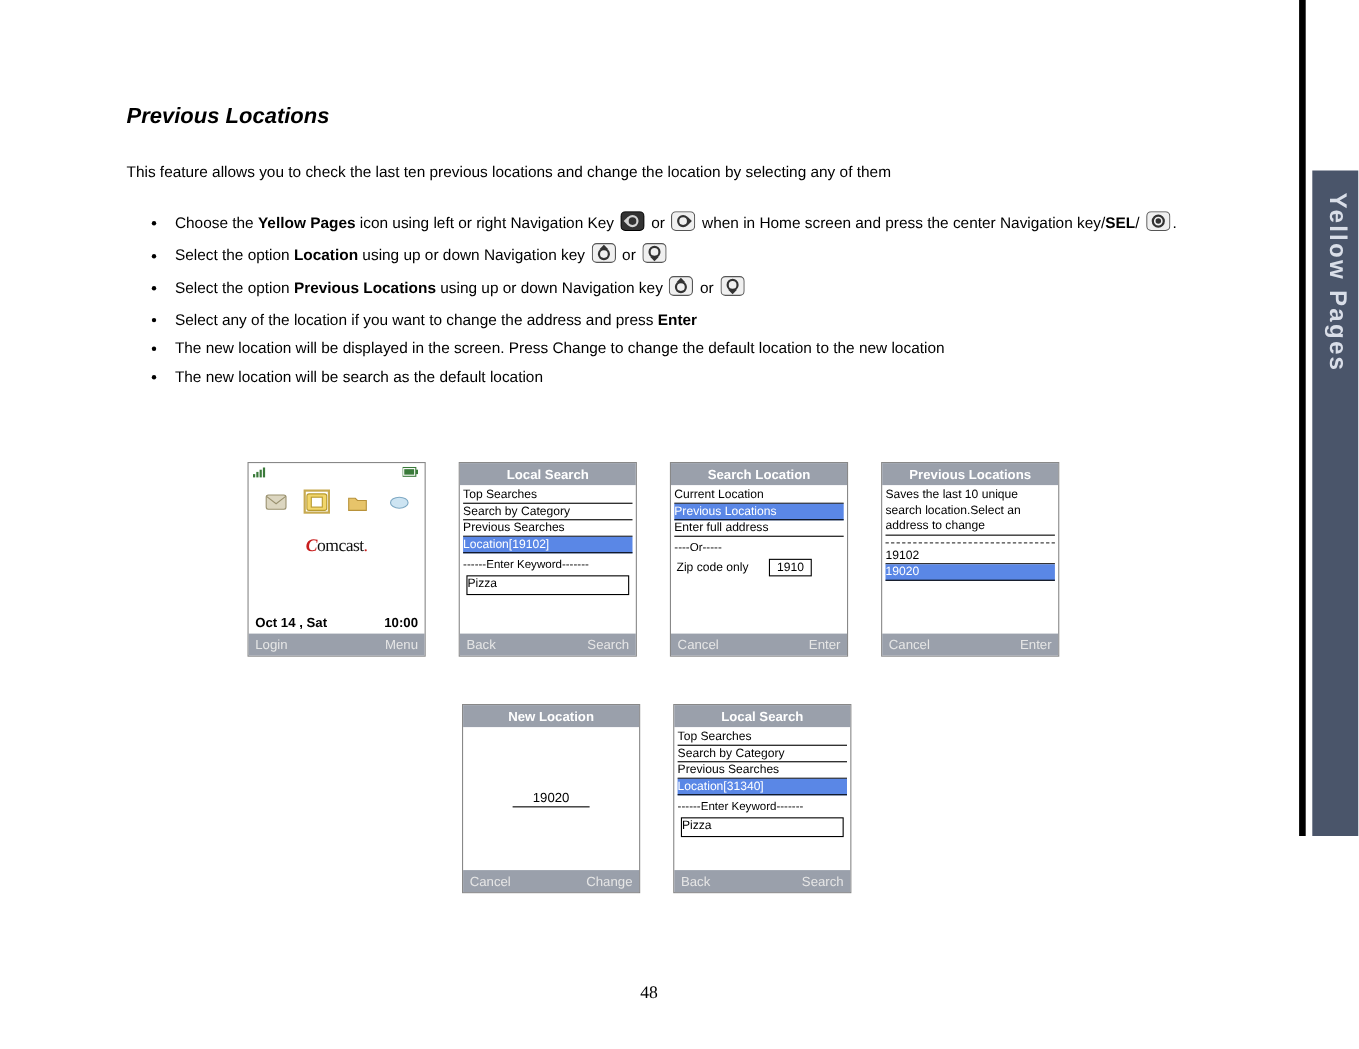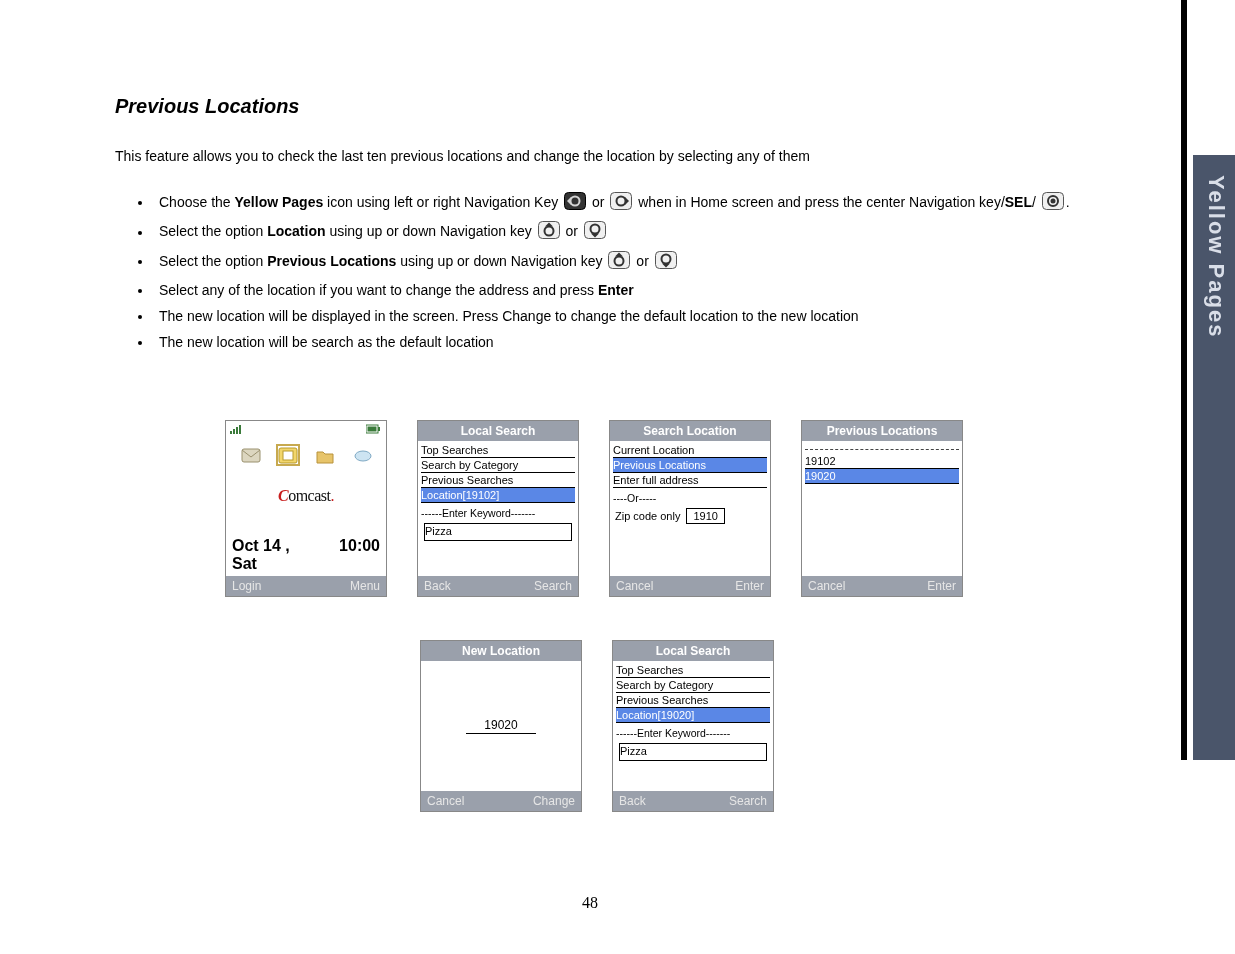--- a/index.html
+++ b/index.html
@@ -192,21 +192,21 @@
   }
   .phone-home .brand .cc {
     color: #c81e1e;
     font-style: italic;
     font-weight: bold;
   }
   .phone-home .datetime {
     display: flex;
     justify-content: space-between;
     font-weight: bold;
-    font-size: 16px;
+    font-size: 12px;
     padding: 0 6px 3px 6px;
     margin-top: auto;
     gap: 41px;
   }
   .phone-home .softbar {
     background: #9aa0ab;
     color: #e6e6e6;
     display: flex;
     justify-content: space-between;
     padding: 3px 6px;
@@ -219,21 +219,21 @@
     justify-content:center;
   }
   .newloc-body .val {
     border-bottom: 1px solid #000;
     padding: 0 18px 1px 18px;
     font-size: 12px;
   }
   .zip-row {
     display:flex;
     align-items:center;
-    gap:6px;
+    gap:19px;
     margin-top:2px;
     padding-left:2px;
   }
   .zip-row .zbox {
     border:1px solid #000;
     padding:1px 6px;
     font-size:11px;
   }
   .page-num {
     position: absolute;
@@ -402,20 +402,21 @@
       </div>
       <div class="softbar">
         <span>Cancel</span>
         <span>Enter</span>
       </div>
     </div>
 
     <div class="phone">
       <div class="titlebar">Previous Locations</div>
       <div class="body prev">
+        <div class="line" style="border-bottom:1px solid #000;line-height:1.25;">Saves the last 10 unique search location.Select an address to change</div>
         <hr class="sep">
         <div class="line">19102</div>
         <div class="line sel">19020</div>
       </div>
       <div class="softbar">
         <span>Cancel</span>
         <span>Enter</span>
       </div>
     </div>
 
@@ -433,21 +434,21 @@
         <span>Change</span>
       </div>
     </div>
 
     <div class="phone">
       <div class="titlebar">Local Search</div>
       <div class="body">
         <div class="line">Top Searches</div>
         <div class="line">Search by Category</div>
         <div class="line">Previous Searches</div>
-        <div class="line sel">Location[19020]</div>
+        <div class="line sel">Location[31340]</div>
         <div class="hint">------Enter Keyword-------</div>
         <div class="input">Pizza</div>
       </div>
       <div class="softbar">
         <span>Back</span>
         <span>Search</span>
       </div>
     </div>
 
   </div>

